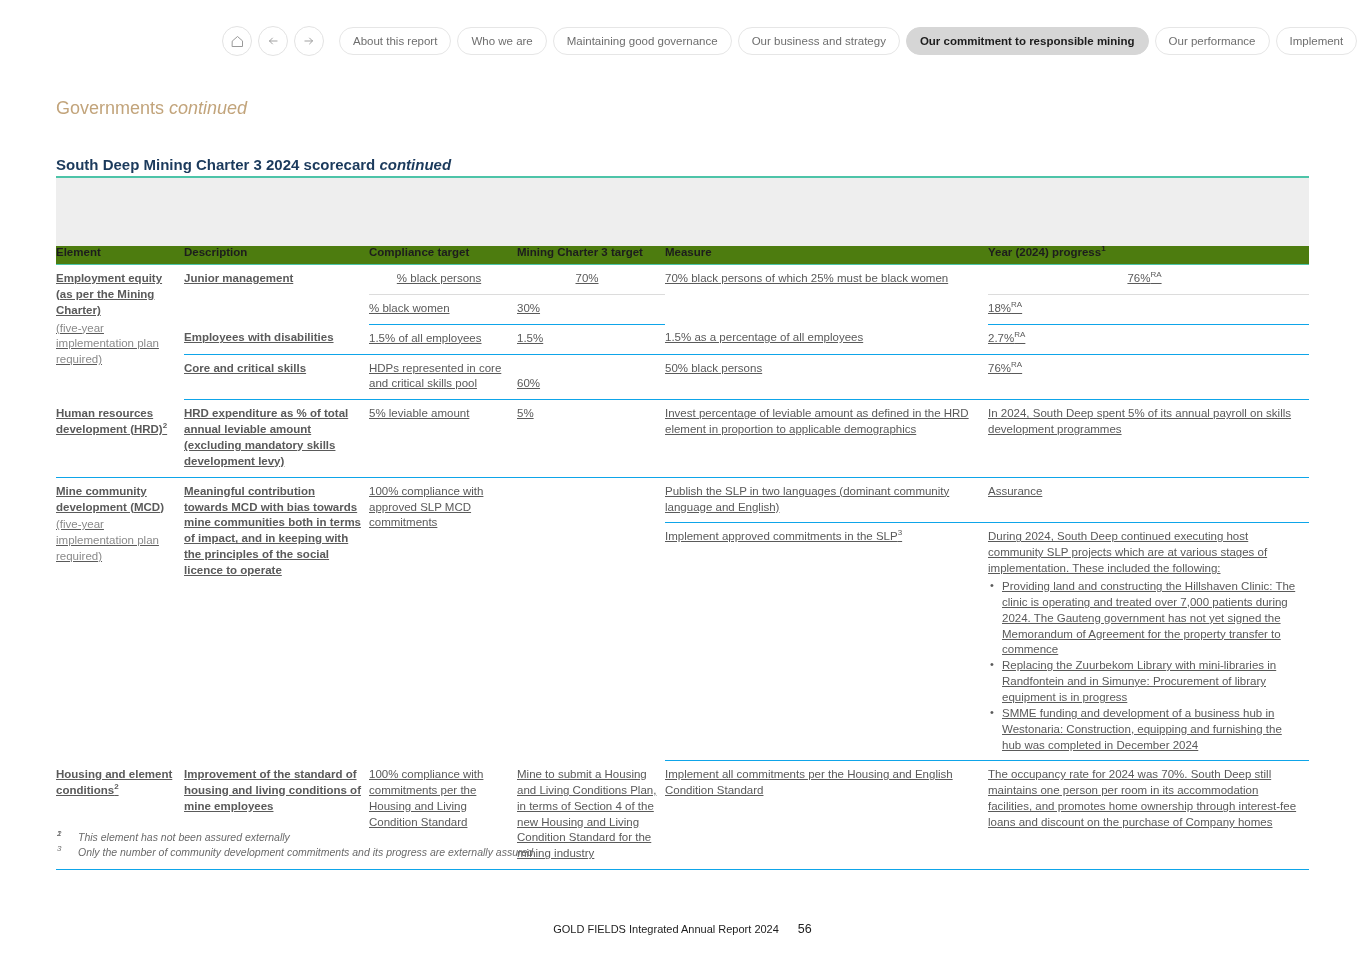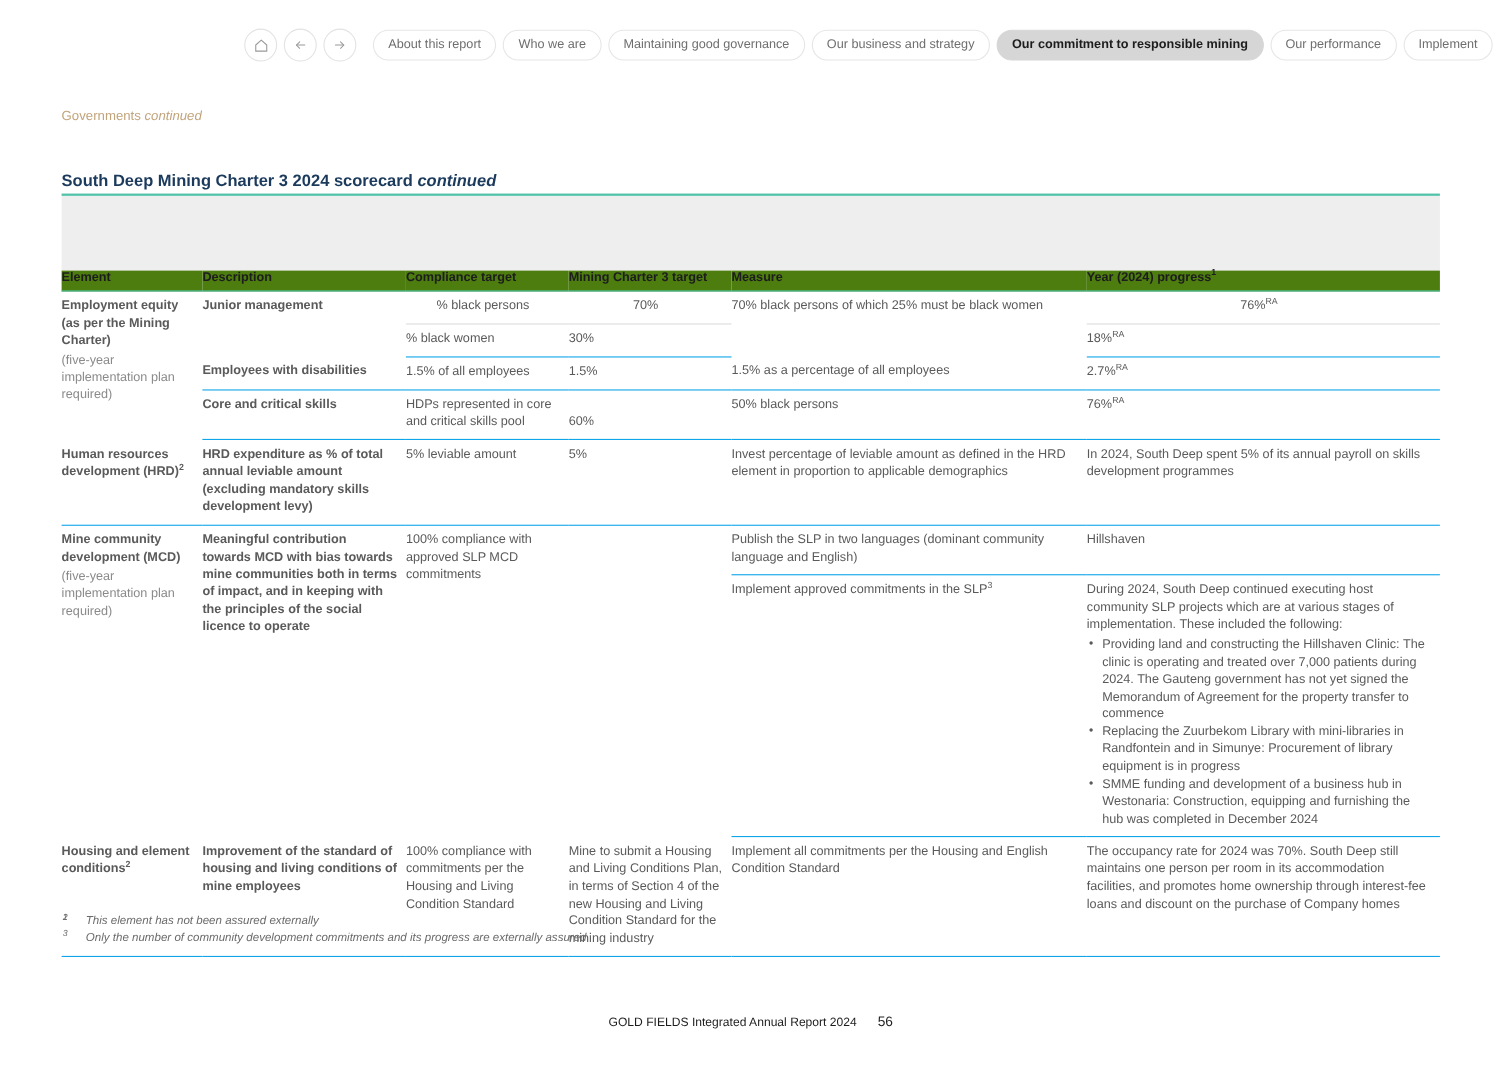--- a/index.html
+++ b/index.html
@@ -45,21 +45,21 @@
     border-color: #d6d6d6;
     color: #1d1d1d;
     font-weight: bold;
   }
   .pill-gap { width: 3px; flex: 0 0 auto; }
 
   
   .section-title {
     position: absolute;
     top: 98px; left: 56px;
-    font-size: 12px;
+    font-size: 18px;
     color: #c2a47b;
   }
   .section-title .cont { font-style: italic; }
 
   .table-title {
     position: absolute;
     top: 156px; left: 56px;
     font-size: 15px;
     font-weight: bold;
     color: #1b3a5c;
@@ -91,20 +91,21 @@
     background: #4d7c0f;
     padding: 0 0 6px 0;
     border-bottom: 1.5px solid #4dc4a8;
   }
   table.sc td {
     vertical-align: top;
     font-size: 11.5px;
     color: #5a5a5a;
     padding: 6px 8px 7px 0;
     line-height: 1.38;
+    text-decoration: underline;
   }
   .c-element { width: 128px; }
   .c-desc    { width: 185px; }
   .c-comp    { width: 148px; }
   .c-mc3     { width: 148px; }
   .c-measure { width: 323px; }
   .c-prog    { width: 321px; }
 
   th.c-element { padding-left: 4px; }
   td.el, td.desc { color: #1d1d1d; font-weight: bold; padding-left: 4px; }
@@ -258,21 +259,21 @@
 
       <tr>
         <td class="el nb" rowspan="2">
           <span>Mine community development (MCD)</span>
           <span class="sub">(five-year implementation plan required)</span>
         </td>
         <td class="desc nb" rowspan="2">Meaningful contribution towards MCD with bias towards mine communities both in terms of impact, and in keeping with the principles of the social licence to operate</td>
         <td class="nb" rowspan="2">100% compliance with approved SLP MCD commitments</td>
         <td class="nb" rowspan="2"></td>
         <td class="hair2">Publish the SLP in two languages (dominant community language and English)</td>
-        <td class="hair2">Hillshaven</td>
+        <td class="hair2">Assurance</td>
       </tr>
       <tr>
         <td class="hair2"><span>Implement approved commitments in the SLP</span><sup>3</sup></td>
         <td class="hair2">
           <span>During 2024, South Deep continued executing host community SLP projects which are at various stages of implementation. These included the following:</span>
           <ul class="bl">
             <li>Providing land and constructing the Hillshaven Clinic: The clinic is operating and treated over 7,000 patients during 2024. The Gauteng government has not yet signed the Memorandum of Agreement for the property transfer to commence</li>
             <li>Replacing the Zuurbekom Library with mini-libraries in Randfontein and in Simunye: Procurement of library equipment is in progress</li>
             <li>SMME funding and development of a business hub in Westonaria: Construction, equipping and furnishing the hub was completed in December 2024</li>
           </ul>

